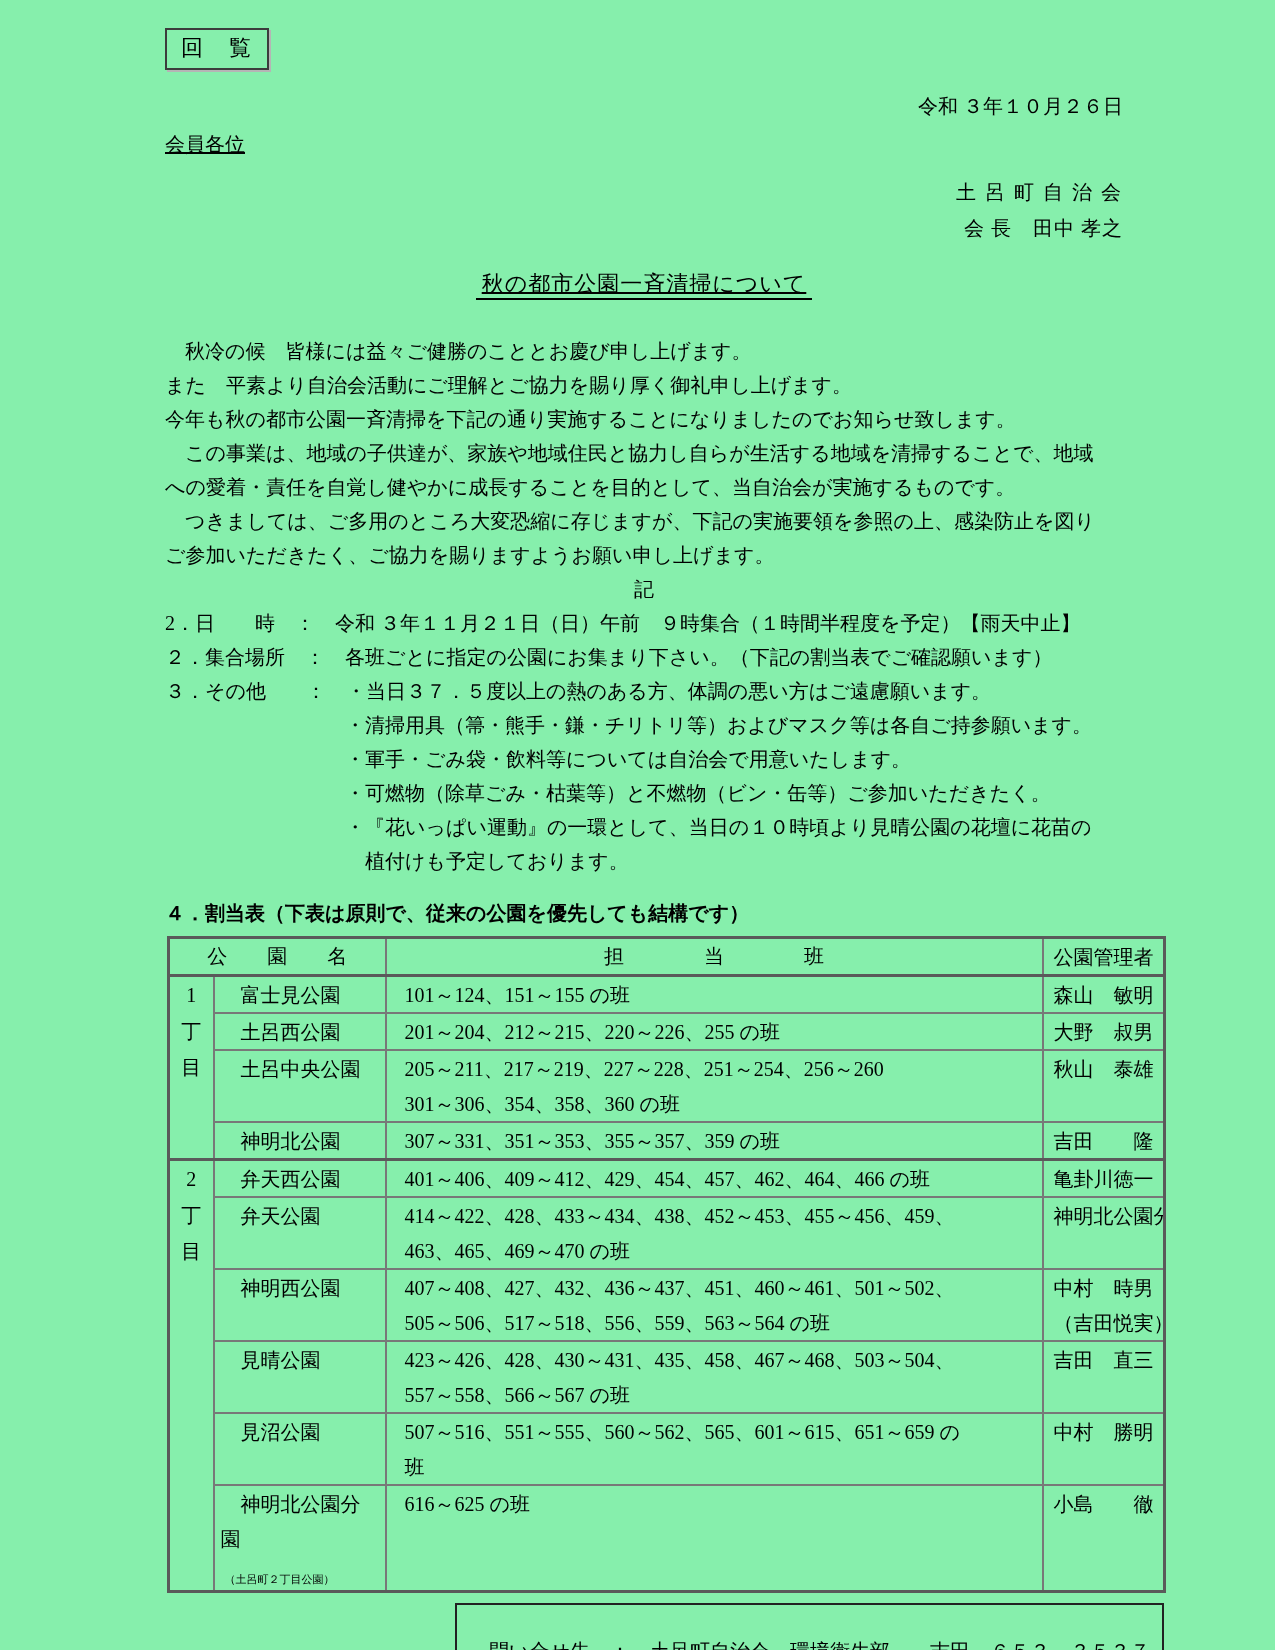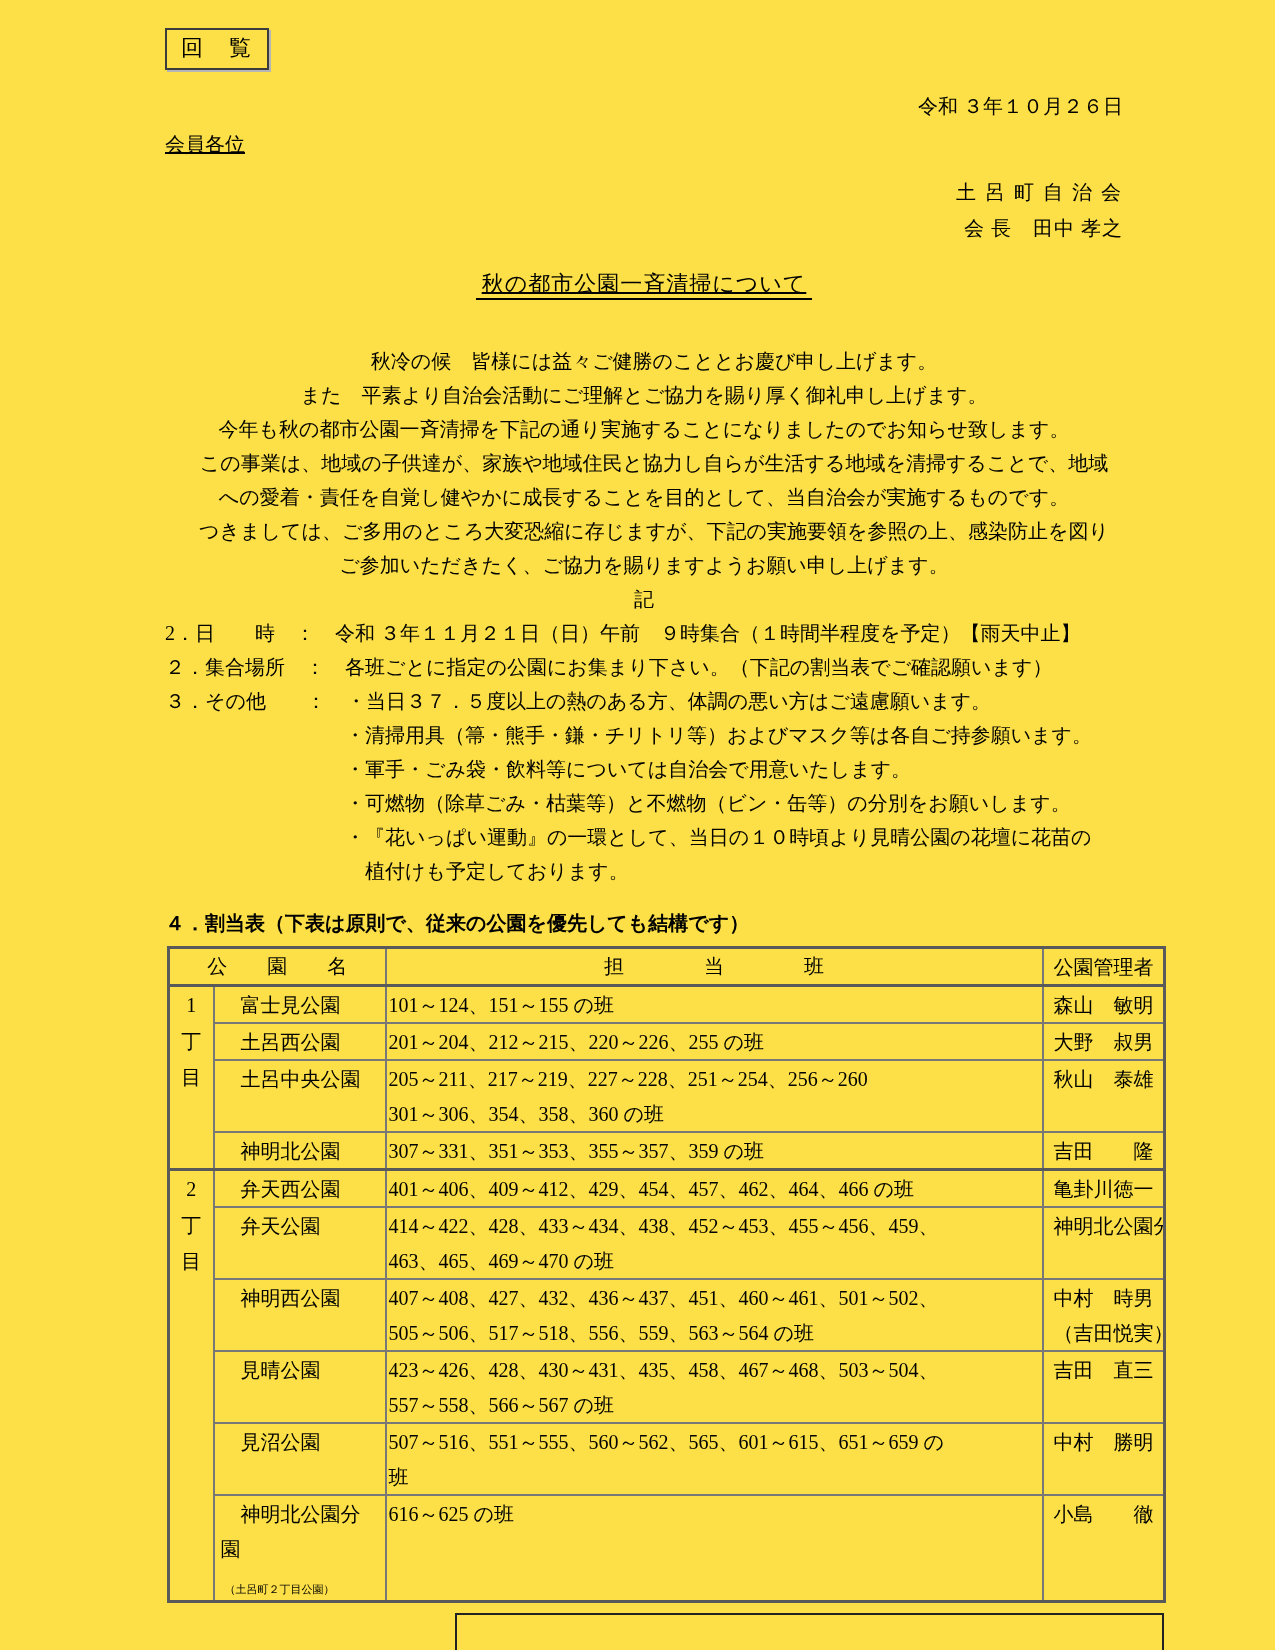--- a/index.html
+++ b/index.html
@@ -1,54 +1,54 @@
 <!DOCTYPE html>
 <html lang="ja"><head>
 <meta charset="utf-8">
 <style>
   html,body { margin:0; padding:0; background:#ffffff; }
   .page {
     position:relative; width:1275px; height:1650px; box-sizing:border-box;
-    padding:28px 0 0 165px; background:#fde047; color:#000;
+    padding:28px 0 0 165px; background:#86efac; color:#000;
     font-family:"Liberation Serif","DejaVu Serif",serif; font-size:20px;
     overflow:hidden;
   }
   .content { width:958px; }
   .kairan-box {
     display:inline-block; border:2px solid #3c3c3c; padding:3px 14px 5px 14px;
     font-size:22px; letter-spacing:2px; box-shadow:2px 2px 0 #b5b5b5;
   }
   .date-line { text-align:right; margin-top:22px; line-height:28px; }
   .recipient-line { margin-top:10px; line-height:28px;text-decoration:underline; }
   .org-line { text-align:right; margin-top:20px; line-height:28px; letter-spacing:2px; }
   .president-line { text-align:right; margin-top:8px; line-height:28px; letter-spacing:1px; }
   .title-line { text-align:center; margin-top:26px; line-height:32px;text-decoration:underline; }
   .title-line span {
     font-size:22px; border-bottom:2px solid #000; padding:0 6px 2px 6px; letter-spacing:1px;
   }
-  .paragraphs { margin-top:44px;text-align:center; }
+  .paragraphs { margin-top:34px; }
   .paragraphs div, .items div, .ki-line, .heading4 { line-height:34px; white-space:pre; }
   .ki-line { text-align:center; }
   .heading4 { margin-top:18px;font-weight:bold; }
 
   table.assign {
     border-collapse:collapse; table-layout:fixed; width:996px; margin:6px 0 0 2px;
     border:3px solid #5a5a5a; font-size:20px;
   }
   table.assign td { border:2px solid #787878; vertical-align:top; padding:0; overflow:hidden; }
   tr.header-row td { border-bottom:3px solid #5a5a5a; }
   tr.group-sep td { border-top:3px solid #5a5a5a; }
   .col-chome { width:45px; } .col-park { width:172px; } .col-team { width:657px; } .col-mgr { width:122px; }
   tr.h37 { height:37px; } tr.h71 { height:71px; } tr.h106 { height:106px; }
   .th { text-align:center; line-height:34px; padding-top:1px; }
   td.th-mgr { text-align:left; }
   td.th-mgr .ln { padding-left:10px; }
   .ln { display:block; line-height:34px; padding-top:1px; white-space:pre; }
   td.park .ln { padding-left:26px; }
-  td.team .ln { padding-left:2px; }
+  td.team .ln { padding-left:18px; }
   td.mgr .ln { padding-left:10px; }
   td.chome { text-align:center; }
   td.chome div { line-height:36px; }
   .park-note { display:block; font-size:11px; line-height:18px; margin-top:14px; padding-left:10px; white-space:pre; }
 
   .contact-box {
     display:inline-block; margin:10px 0 0 290px; border:2px solid #222;
     padding:4px 12px 6px 12px; line-height:28px; white-space:pre;
   }
 </style>
@@ -82,21 +82,21 @@
     </div>
 
     <div class="ki-line">記</div>
 
     <div class="items">
       <div>2．日　　時　：　令和 ３年１１月２１日（日）午前　９時集合（１時間半程度を予定）【雨天中止】</div>
       <div>２．集合場所　：　各班ごとに指定の公園にお集まり下さい。（下記の割当表でご確認願います）</div>
       <div>３．その他　　：　・当日３７．５度以上の熱のある方、体調の悪い方はご遠慮願います。</div>
       <div>　　　　　　　　　・清掃用具（箒・熊手・鎌・チリトリ等）およびマスク等は各自ご持参願います。</div>
       <div>　　　　　　　　　・軍手・ごみ袋・飲料等については自治会で用意いたします。</div>
-      <div>　　　　　　　　　・可燃物（除草ごみ・枯葉等）と不燃物（ビン・缶等）の分別をお願いします。</div>
+      <div>　　　　　　　　　・可燃物（除草ごみ・枯葉等）と不燃物（ビン・缶等）ご参加いただきたく。</div>
       <div>　　　　　　　　　・『花いっぱい運動』の一環として、当日の１０時頃より見晴公園の花壇に花苗の</div>
       <div>　　　　　　　　　　植付けも予定しております。</div>
     </div>
 
     <div class="heading4">４．割当表（下表は原則で、従来の公園を優先しても結構です）</div>
   </div>
 
   <table class="assign">
     <colgroup>
         <col class="col-chome">

